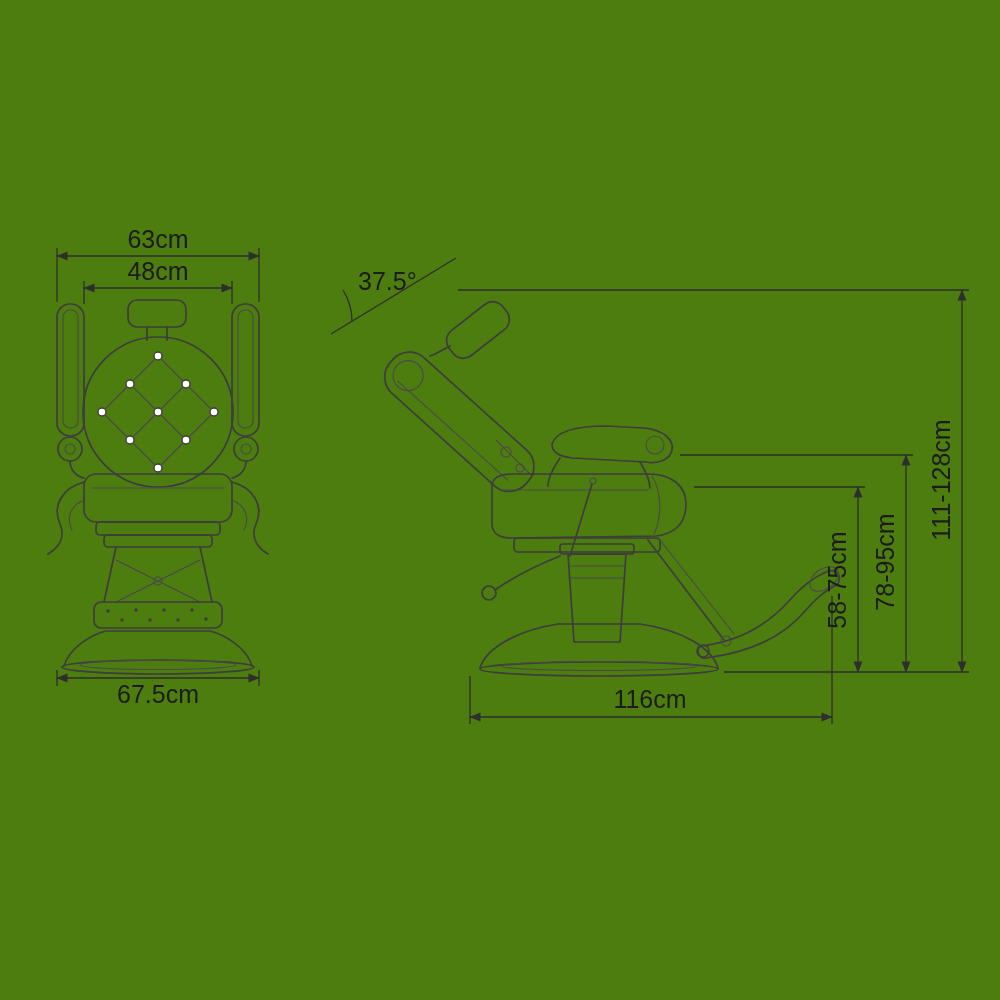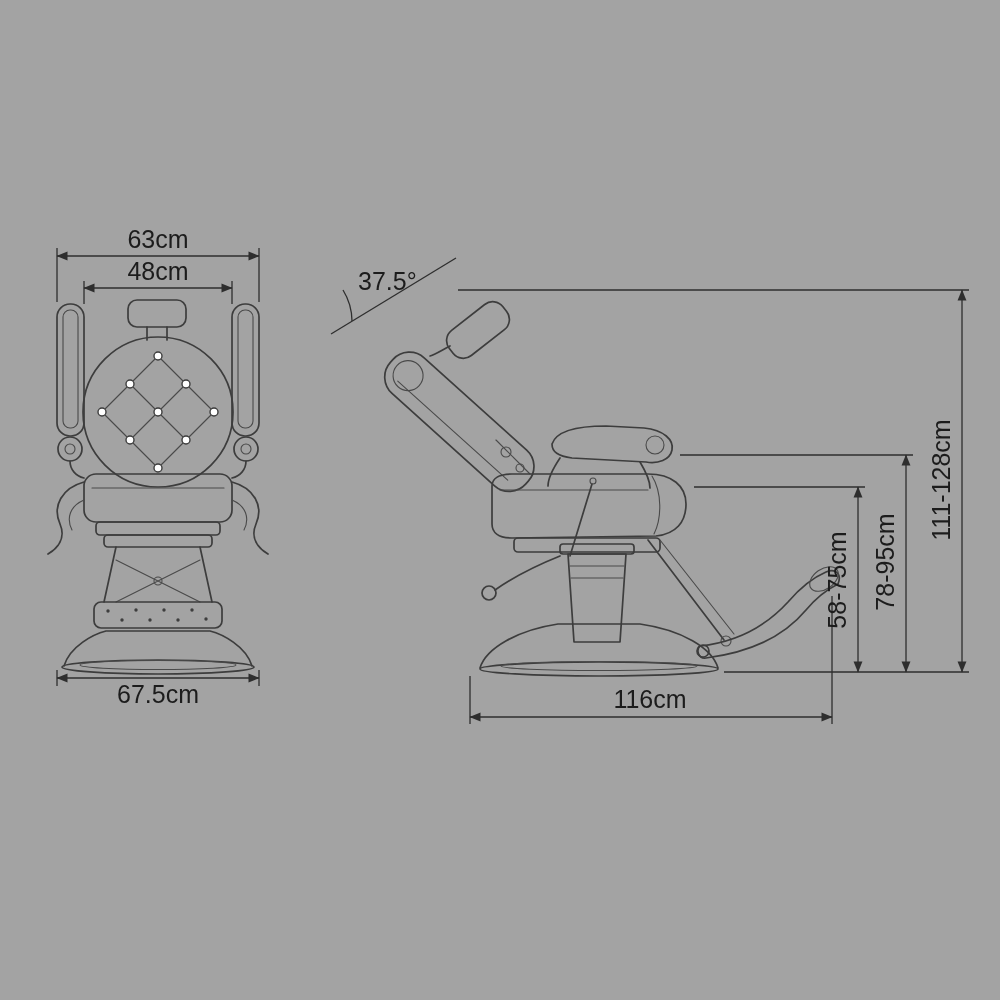--- a/index.html
+++ b/index.html
@@ -1,17 +1,17 @@
 <!DOCTYPE html>
 <html><head>
 <meta charset="utf-8">
 <style>
   html,body{margin:0;padding:0;background:#ffffff;}
   body{width:1000px;height:1000px;font-family:"Liberation Sans",sans-serif;}
-  .stage{width:1000px;height:1000px;position:relative;background:#a3a3a3;}
+  .stage{width:1000px;height:1000px;position:relative;background:#4d7c0f;}
   .line{stroke:#3d3d3d;fill:none;stroke-width:1.7;stroke-linecap:round;stroke-linejoin:round;}
   .thin{stroke:#4a4a4a;fill:none;stroke-width:1.1;stroke-linecap:round;stroke-linejoin:round;}
   .dim{stroke:#2e2e2e;fill:none;stroke-width:1.3;}
   .dot{fill:#3d3d3d;stroke:none;}
   .btn{fill:#ffffff;stroke:#3d3d3d;stroke-width:1.4;}
   .dimtext{font-family:"Liberation Sans",sans-serif;font-size:25px;fill:#1c1c1c;}
 </style>
 </head>
 <body>
 

